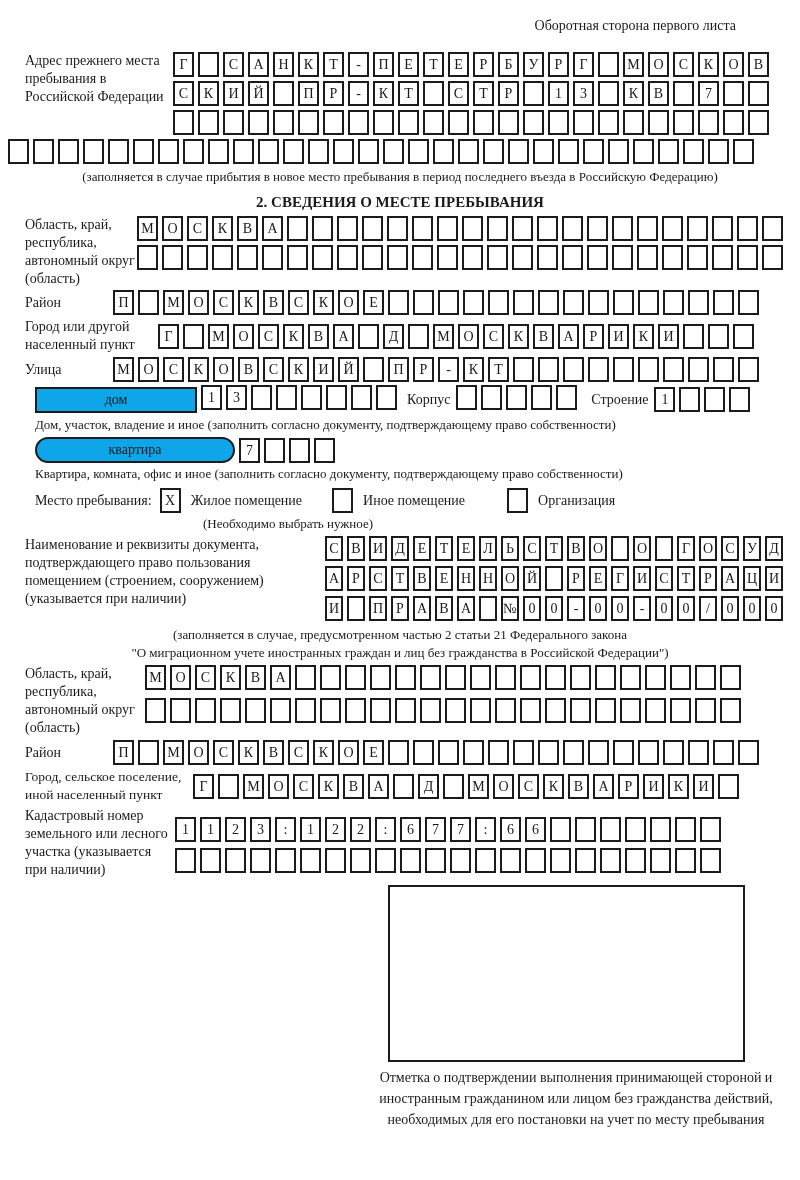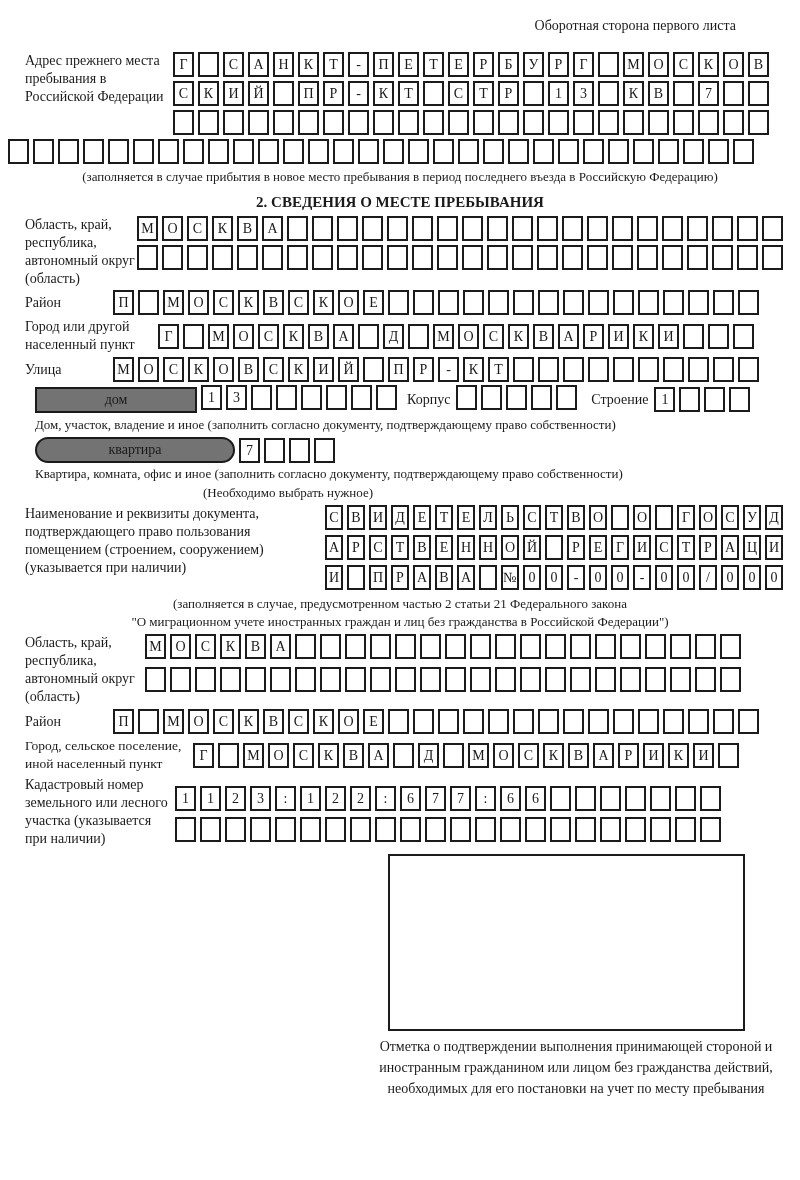--- a/index.html
+++ b/index.html
@@ -25,21 +25,21 @@
   .cbox-sm{
     flex:none;box-sizing:border-box;display:inline-block;
     width:18px;height:25px;border:2px solid #1b1b1b;margin-right:4px;
     text-align:center;font-size:14px;line-height:21px;background:#fff;
   }
   .note{font-size:13px;line-height:16px;margin-left:27px;margin-top:3px;}
   .note-c{font-size:13px;line-height:17px;text-align:center;margin-top:4px;}
   .sec-title{font-size:15px;font-weight:bold;text-align:center;margin-top:9px;margin-bottom:5px;}
   .wide-cell{
     flex:none;box-sizing:border-box;border:2px solid #1b1b1b;height:26px;
-    text-align:center;font-size:14px;line-height:22px;background:#737373;margin-right:4px;
+    text-align:center;font-size:14px;line-height:22px;background:#0ea5e9;margin-right:4px;
   }
   .wc162{width:162px;margin-left:27px;} .wc200{width:200px;margin-left:27px;border-radius:13px;}
   .inline-lbl{flex:none;font-size:14px;margin:0 6px 0 6px;}
   .mt4{margin-top:4px;} .mt6{margin-top:6px;} .mb3{margin-bottom:3px;}
   .stay{margin-left:27px;margin-top:6px;}
   .stay .chk{margin:0 10px 0 8px;}
   .stay .opt-lbl{font-size:14px;flex:none;}
   .stay .g1{margin-right:22px;} .stay .g2{margin-right:34px;}
   .stay-lbl{font-size:14px;flex:none;}
   .choose-note{font-size:13px;text-align:center;width:560px;margin-top:3px;}
@@ -363,20 +363,29 @@
     <div class="wide-cell wc200">квартира</div>
     <div class="boxrow">
         <span class="cbox">7</span>
         <span class="cbox"></span>
         <span class="cbox"></span>
         <span class="cbox"></span>
       </div>
   </div>
   <div class="note">Квартира, комната, офис и иное (заполнить согласно документу, подтверждающему право собственности)</div>
 
+  <div class="row-flex ac stay">
+    <span class="stay-lbl">Место пребывания:</span>
+    <span class="cbox chk">X</span>
+    <span class="opt-lbl g1">Жилое помещение</span>
+    <span class="cbox chk"></span>
+    <span class="opt-lbl g2">Иное помещение</span>
+    <span class="cbox chk"></span>
+    <span class="opt-lbl">Организация</span>
+  </div>
   <div class="choose-note">(Необходимо выбрать нужное)</div>
 
   <div class="row-flex mt4">
     <div class="lbl w300">Наименование и реквизиты документа, подтверждающего право пользования помещением (строением, сооружением) (указывается при наличии)</div>
     <div class="rows docrows">
       <div class="boxrow">
           <span class="cbox-sm">С</span>
           <span class="cbox-sm">В</span>
           <span class="cbox-sm">И</span>
           <span class="cbox-sm">Д</span>

